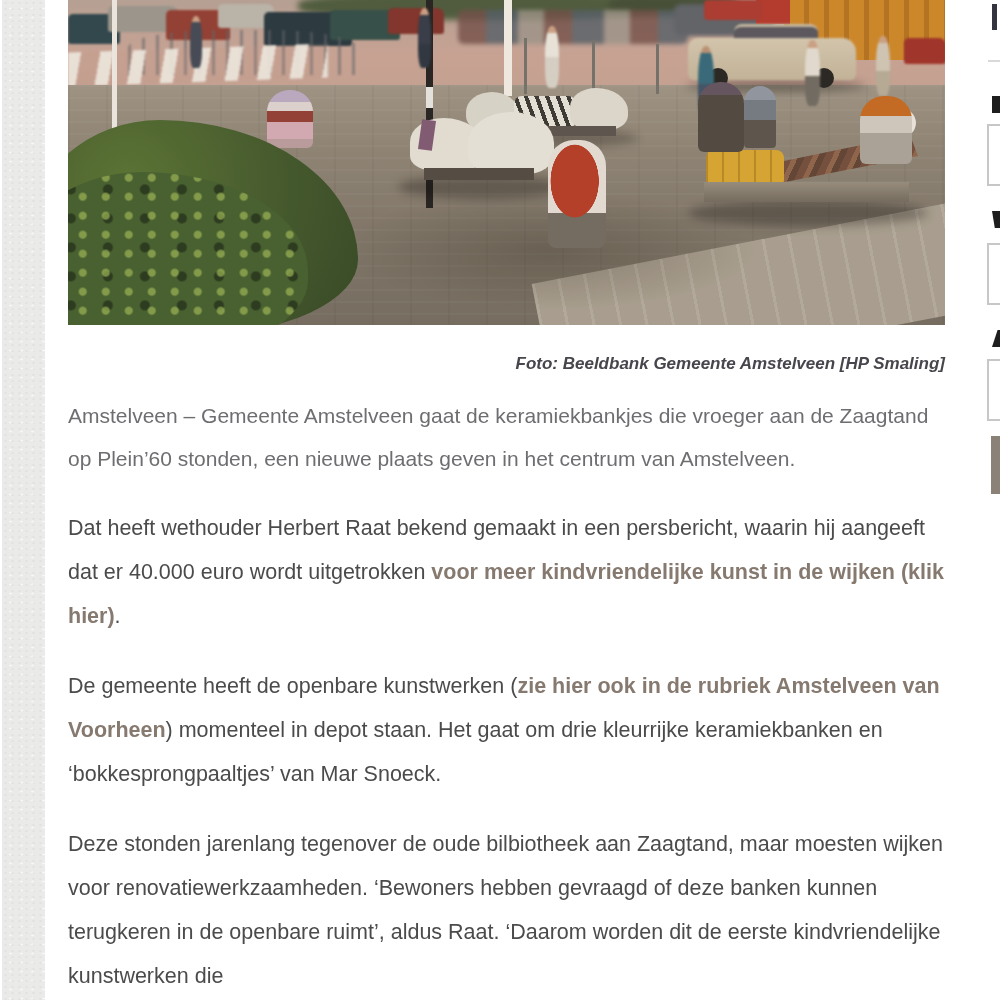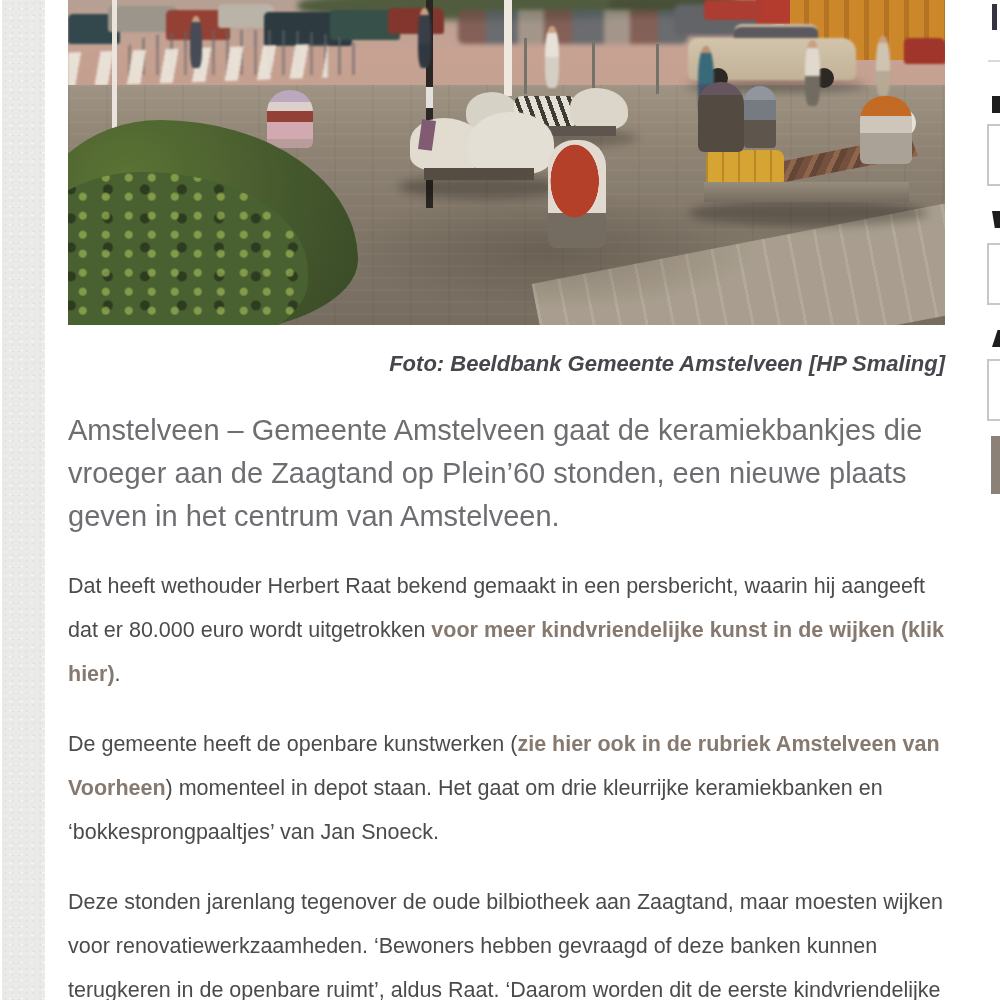--- a/index.html
+++ b/index.html
@@ -15,22 +15,22 @@
     background-image:
       radial-gradient(rgba(0,0,0,0.035) 1px, transparent 1.4px),
       radial-gradient(rgba(255,255,255,0.6) 1px, transparent 1.4px);
     background-size:7px 6px, 11px 9px;
     background-position:0 0, 3px 4px;}
   
   .content{position:absolute;left:68px;top:0;width:877px;}
   .photo{position:relative;width:877px;height:325px;overflow:hidden;background:#b9a89b;}
   .photo *{position:absolute;}
   .caption{margin-top:26px;text-align:right;font-style:italic;font-weight:700;
-    font-size:22px;line-height:26px;color:var(--caption-text);}
-  .lead{margin-top:32px;font-size:29px;line-height:43px;font-weight:400;
+    font-size:17px;line-height:26px;color:var(--caption-text);}
+  .lead{margin-top:17px;font-size:21px;line-height:43px;font-weight:400;
     color:var(--lead-text);}
   .para{margin-top:26px;font-size:21.5px;line-height:44px;color:var(--body-text);}
   .para .link-bold{color:var(--link);font-weight:700;cursor:pointer;}
   
   .sb{position:absolute;}
   .sb-topedge{left:992px;top:4px;width:5px;height:26px;background:#343440;}
   .sb-divider{left:988px;top:60px;width:12px;height:2px;background:#d9d9d7;}
   .sb-label{width:8px;height:17px;background:#1e1e1e;}
   .sb-label1{left:992px;top:96px;}
   .sb-label2{left:992px;top:211px;clip-path:polygon(0 0,100% 0,100% 100%,35% 100%);}
@@ -124,22 +124,22 @@
 
     <div style="left:-40px;top:120px;width:330px;height:215px;border-radius:40% 60% 50% 0 / 55% 65% 35% 0;background:radial-gradient(circle at 30% 30%,#53702f,#3a5226 60%,#2d431f);"></div>
     <div style="left:-60px;top:172px;width:300px;height:180px;border-radius:45% 55% 45% 0 / 60% 55% 40% 0;background:radial-gradient(circle at 25% 30%,rgba(150,180,80,.7) 0 3px,transparent 5px),radial-gradient(circle at 70% 60%,rgba(30,48,22,.9) 0 4px,transparent 6px),#3f5c2a;background-size:23px 19px,37px 29px,auto;"></div>
     <div style="left:0;top:0;width:877px;height:325px;background:rgba(214,172,140,0.07);"></div>
   </figure>
 
   <div class="caption">Foto: Beeldbank Gemeente Amstelveen [HP Smaling]</div>
 
   <p class="lead">Amstelveen – Gemeente Amstelveen gaat de keramiekbankjes die vroeger aan de Zaagtand op Plein’60 stonden, een nieuwe plaats geven in het centrum van Amstelveen.</p>
 
-  <p class="para"><span>Dat heeft wethouder Herbert Raat bekend gemaakt in een persbericht, waarin hij aangeeft dat er 80.000 euro wordt uitgetrokken </span><span class="link-bold">voor meer kindvriendelijke kunst in de wijken (klik hier)</span><span>.</span></p>
-  <p class="para"><span>De gemeente heeft de openbare kunstwerken (</span><span class="link-bold">zie hier ook in de rubriek Amstelveen van Voorheen</span><span>) momenteel in depot staan. Het gaat om drie kleurrijke keramiekbanken en ‘bokkesprongpaaltjes’ van Jan Snoeck.</span></p>
+  <p class="para"><span>Dat heeft wethouder Herbert Raat bekend gemaakt in een persbericht, waarin hij aangeeft dat er 40.000 euro wordt uitgetrokken </span><span class="link-bold">voor meer kindvriendelijke kunst in de wijken (klik hier)</span><span>.</span></p>
+  <p class="para"><span>De gemeente heeft de openbare kunstwerken (</span><span class="link-bold">zie hier ook in de rubriek Amstelveen van Voorheen</span><span>) momenteel in depot staan. Het gaat om drie kleurrijke keramiekbanken en ‘bokkesprongpaaltjes’ van Mar Snoeck.</span></p>
   <p class="para"><span>Deze stonden jarenlang tegenover de oude bilbiotheek aan Zaagtand, maar moesten wijken voor renovatiewerkzaamheden. ‘Bewoners hebben gevraagd of deze banken kunnen terugkeren in de openbare ruimt’, aldus Raat. ‘Daarom worden dit de eerste kindvriendelijke kunstwerken die</span></p>
 </main>
 
 <aside>
   <div class="sb sb-topedge"></div>
   <div class="sb sb-divider"></div>
   <div class="sb sb-label sb-label1"></div>
   <div class="sb sb-input sb-input1"></div>
   <div class="sb sb-label sb-label2"></div>
   <div class="sb sb-input sb-input2"></div>

